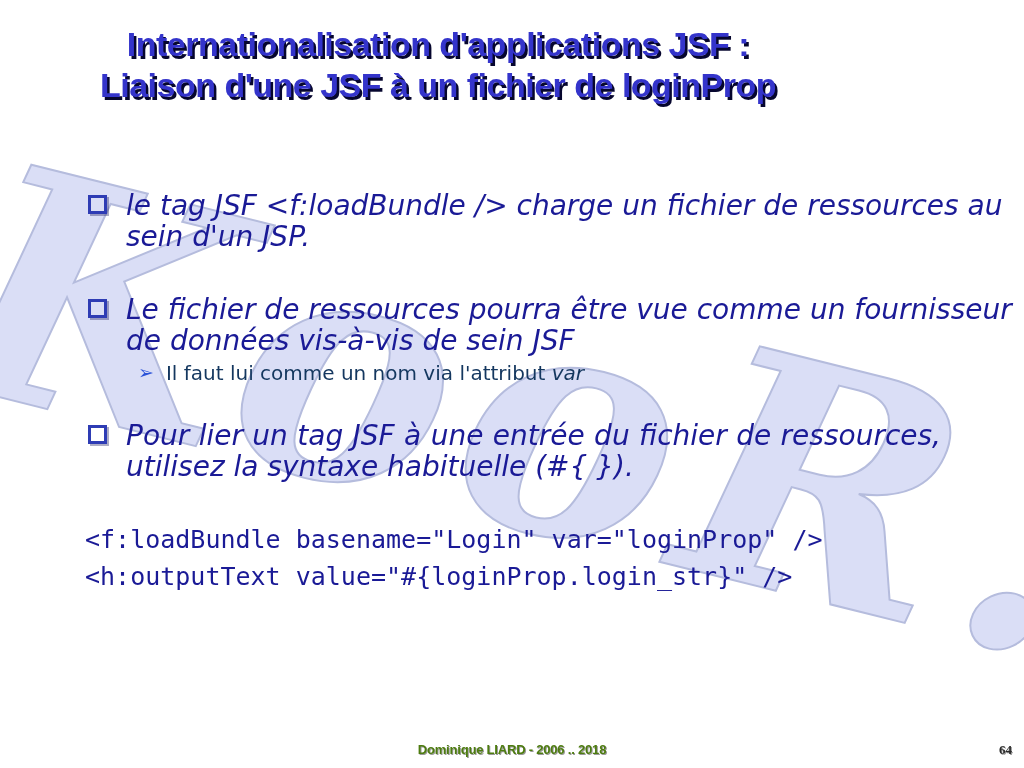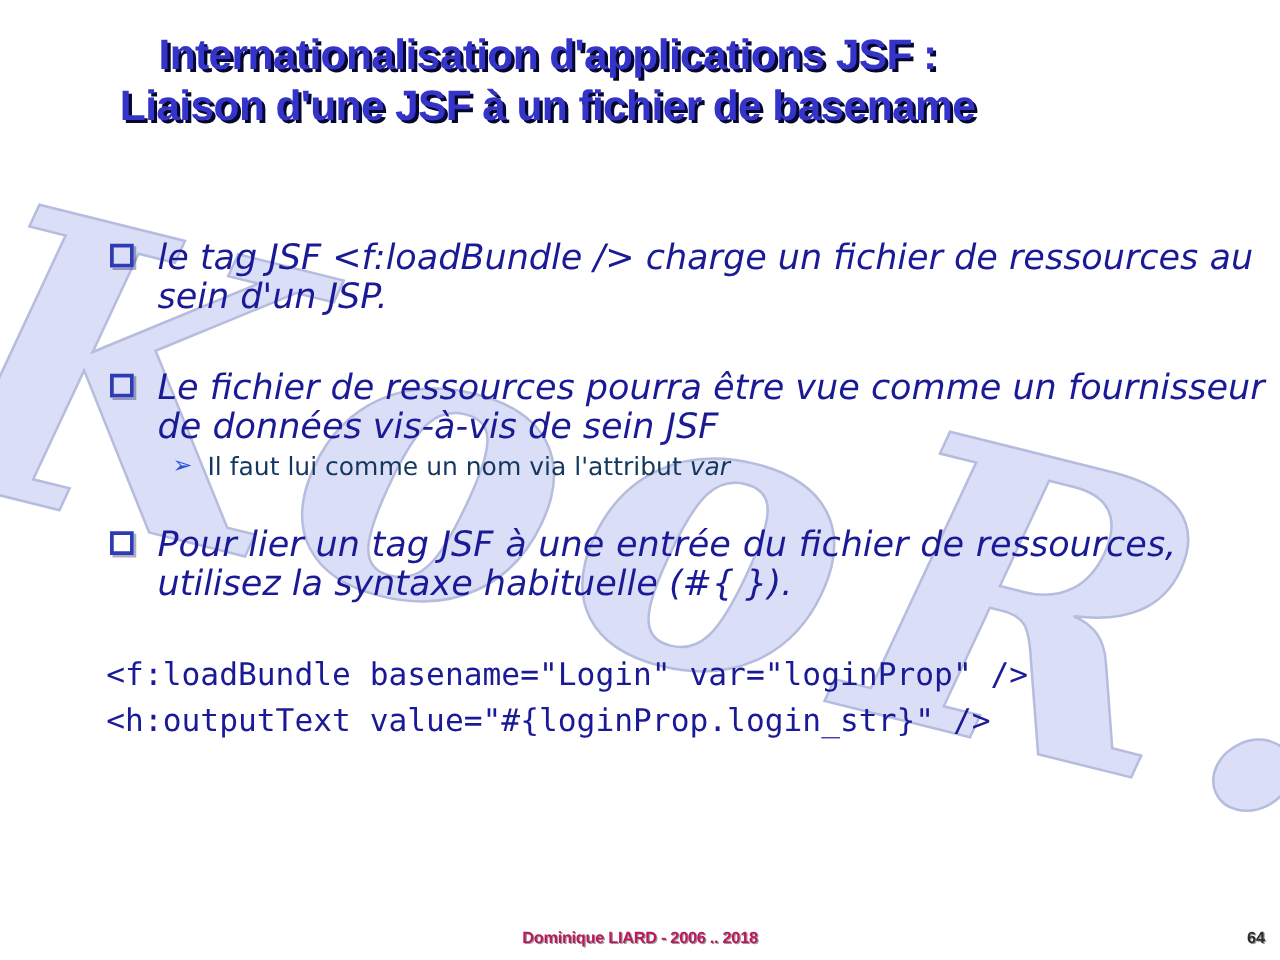--- a/index.html
+++ b/index.html
@@ -121,29 +121,29 @@
     position: absolute;
     top: 742px;
     left: 0;
     width: 1024px;
     z-index: 2;
     text-align: center;
     font-family: "Liberation Sans", sans-serif;
     font-weight: bold;
     font-size: 13px;
     letter-spacing: -0.2px;
-    color: #be185d;
+    color: #4d7c0f;
     text-shadow: 1px 1px 0 #9a9a9a;
   }
   .page-num {
     position: absolute;
     top: 742px;
     right: 12px;
     z-index: 2;
-    font-family: Liberation Sans, sans-serif;
+    font-family: Liberation Serif, serif;
     font-weight: bold;
     font-size: 13px;
     color: #2b2b2b;
     text-shadow: 1px 1px 0 #9a9a9a;
   }
 
   .top-b1 { top: 190px; }
   .top-b2 { top: 294px; }
   .top-b3 { top: 420px; }
   .top-c1 { top: 526px; }
@@ -151,21 +151,21 @@
 </style>
 </head>
 <body>
 
 <div class="stage">
 
   <div class="watermark">KooR.fr</div>
 
   <div class="title">
     <div>Internationalisation d'applications JSF :</div>
-    <div>Liaison d'une JSF à un fichier de basename</div>
+    <div>Liaison d'une JSF à un fichier de loginProp</div>
   </div>
 
   <div class="bullet top-b1">
     <span class="sq"></span>
     <div class="btext">
       <div class="line">le tag JSF &lt;f:loadBundle /&gt; charge un fichier de ressources au</div>
       <div class="line">sein d'un JSP.</div>
     </div>
   </div>
 

